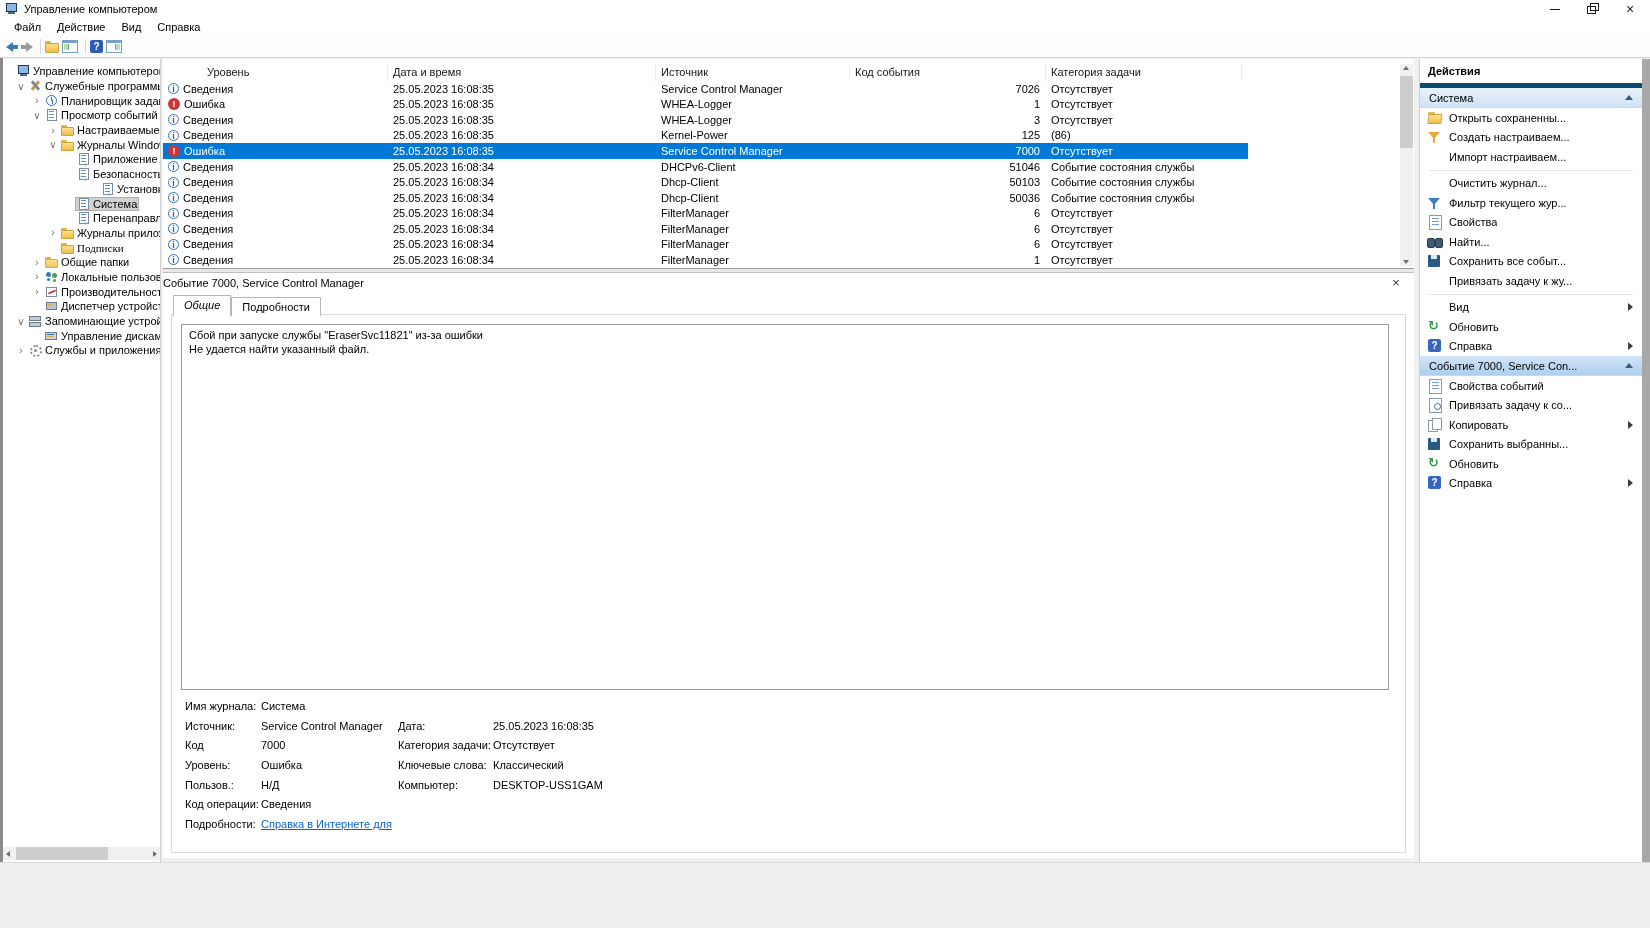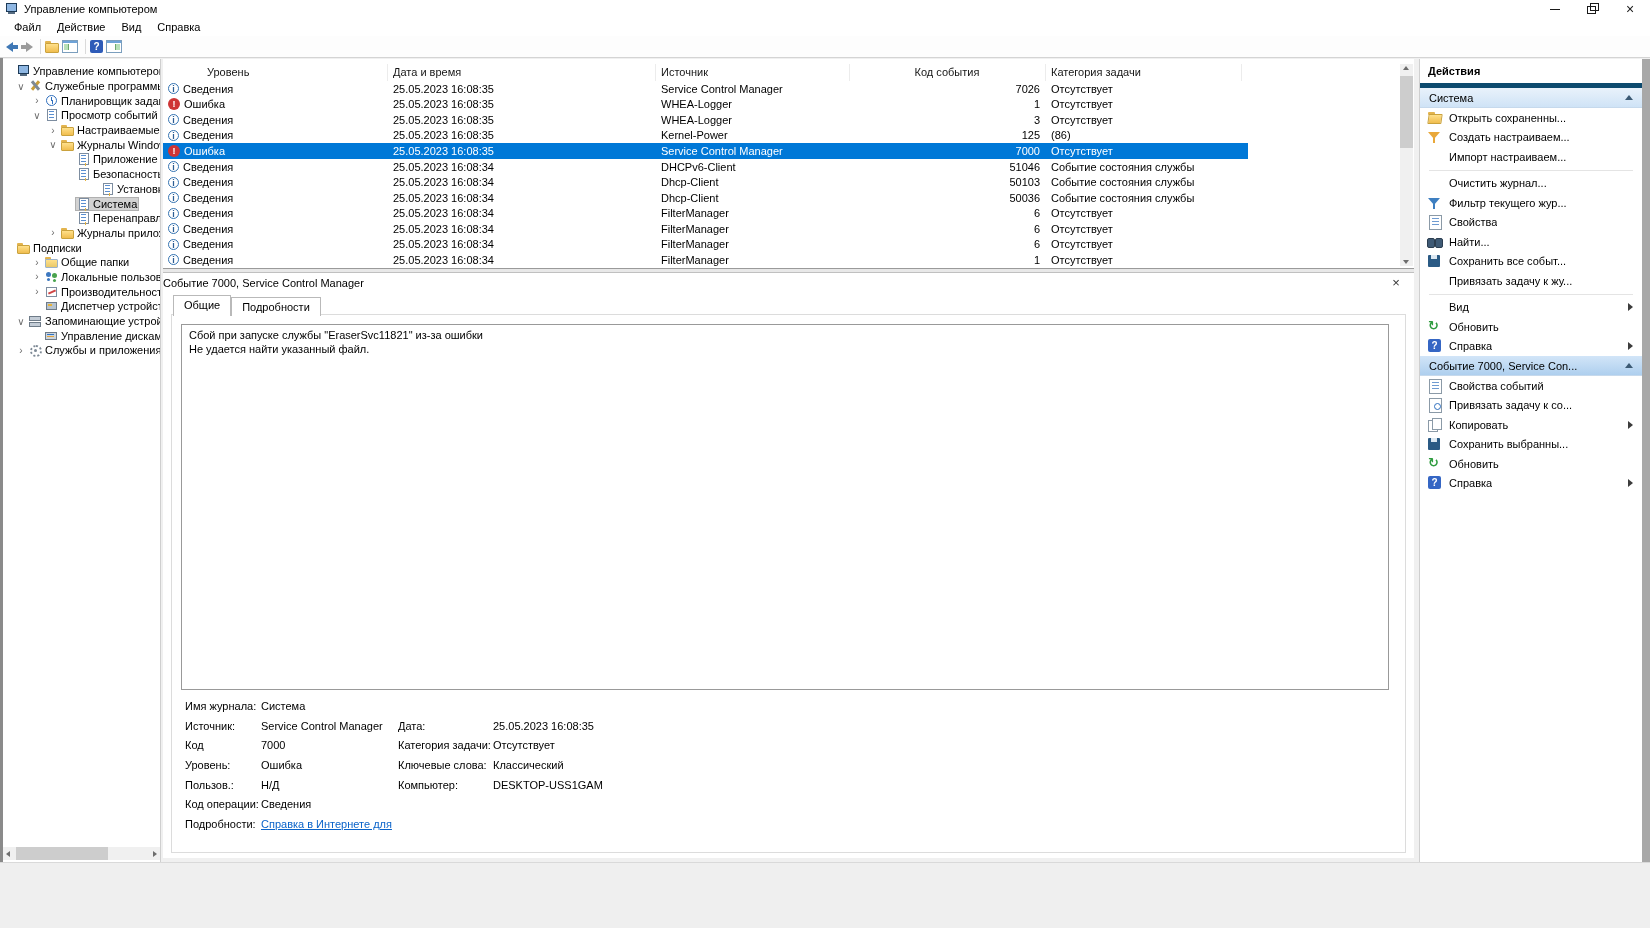--- a/index.html
+++ b/index.html
@@ -80,21 +80,21 @@
   .tri-left { width:0; height:0; border-top:3px solid transparent; border-bottom:3px solid transparent; border-right:4px solid #6d6d6d; }
   .tri-rightg { width:0; height:0; border-top:3px solid transparent; border-bottom:3px solid transparent; border-left:4px solid #6d6d6d; }
   .hs-thumb { width:92px; height:13px; background:#cdcdcd; margin-left:3px; }
   .hs-right { margin-left:auto; }
 
   
   .listpanel { position:absolute; left:163px; top:59px; width:1251px; height:209px; background:#fff; overflow:hidden; }
   .ev-header { display:flex; height:17px; align-items:center; margin-top:5px; color:#161616; }
   .ev-hcell { height:17px; line-height:17px; padding-left:5px; border-right:1px solid #ececec; box-sizing:border-box; overflow:hidden; white-space:nowrap; }
   .w1 { width:225px;padding-left:44px; } .w2 { width:268px; } .w3 { width:194px; } .w4 { width:196px; } .w5 { width:196px; }
-  .ev-hcell.w4 { text-align:center; padding-right:6px; }
+  .ev-hcell.w4 { text-align:left; padding-right:6px; }
   .ev-row { display:flex; height:15.55px; align-items:center; width:1085px; }
   .ev-row.sel { background:#0078d7; color:#fff; }
   .ev-c { box-sizing:border-box; padding-left:5px; white-space:nowrap; overflow:hidden; }
   .ev-c1 { display:flex; align-items:center; gap:4px; }
   .ev-c4 { text-align:right; padding-right:6px; }
   .lv { width:12px; height:12px; border-radius:50%; flex:none; position:relative; text-align:center; }
   .lv-info { width:11px; height:11px; background:#fff; border:1px solid #3574b2; box-sizing:border-box; }
   .lv-info::before { content:"i"; color:#2d5e94; font-size:9px; font-weight:bold; line-height:10px; display:block; }
   .lv-error { background:#ce3535; }
   .lv-error::before { content:"!"; color:#fff; font-size:9px; font-weight:bold; line-height:12px; display:block; }
@@ -105,21 +105,21 @@
 
   .splitter { position:absolute; left:163px; top:268px; width:1251px; height:5px; background:#e8e8e8; border-top:1px solid #9a9a9a; border-bottom:1px solid #c0c0c0; box-sizing:border-box; }
 
   
   .detailpanel { position:absolute; left:163px; top:273px; width:1251px; height:585px; background:#fff; overflow:hidden; }
   .d-header { height:20px; display:flex; align-items:center; position:relative; }
   .d-close { position:absolute; right:10px; top:2px; width:16px; height:16px; text-align:center; }
   .d-close::before { content:"\00d7"; font-size:13px; color:#333; line-height:15px; }
   .d-tabs { display:flex; padding-left:10px; margin-top:2px; height:20px; position:relative; z-index:2; }
   .tab { height:18px; line-height:18px; padding:0 10px; border:1px solid #b9b9b9; background:#fff; margin-top:2px; border-bottom:none; }
-  .tab.active { height:20px; margin-top:0; z-index:3; }
+  .tab.active { height:20px; margin-top:0; z-index:3;font-style:italic; }
   .d-frame { position:absolute; left:8px; top:41px; width:1233px; height:537px; border:1px solid #dcdcdc; background:#fff; }
   .d-msg { position:absolute; left:18px; top:51px; width:1192px; height:358px; border:1px solid #999; background:#fff; padding:3px 7px; line-height:14px; }
   .d-fields { position:absolute; left:22px; top:424px; width:1200px; }
   .f-row { height:19.7px; display:flex; line-height:13px; padding-top:3px; box-sizing:border-box; }
   .f-l1 { width:76px; flex:none; }
   .f-v1 { width:137px; flex:none; }
   .f-l2 { width:95px; flex:none; }
   .f-v2 { flex:1; }
   .f-link { color:#0a63c9; text-decoration:underline;text-align:right; }
 
@@ -282,21 +282,21 @@
           <span class="lbl">Перенаправлен</span>
         </span>
       </div>
       <div class="tree-row" style="padding-left: 44px;">
         <span class="exp">›</span>
         <span class="tw">
           <span class="ti ti-folder-app-logs"></span>
           <span class="lbl">Журналы приложе</span>
         </span>
       </div>
-      <div class="tree-row" style="">
+      <div class="tree-row" style="padding-left: 44px; font-family: Liberation Serif, serif;">
         <span class="exp"></span>
         <span class="tw">
           <span class="ti ti-folder-subscriptions"></span>
           <span class="lbl">Подписки</span>
         </span>
       </div>
       <div class="tree-row" style="padding-left: 28px;">
         <span class="exp">›</span>
         <span class="tw">
           <span class="ti ti-shared-folders"></span>

